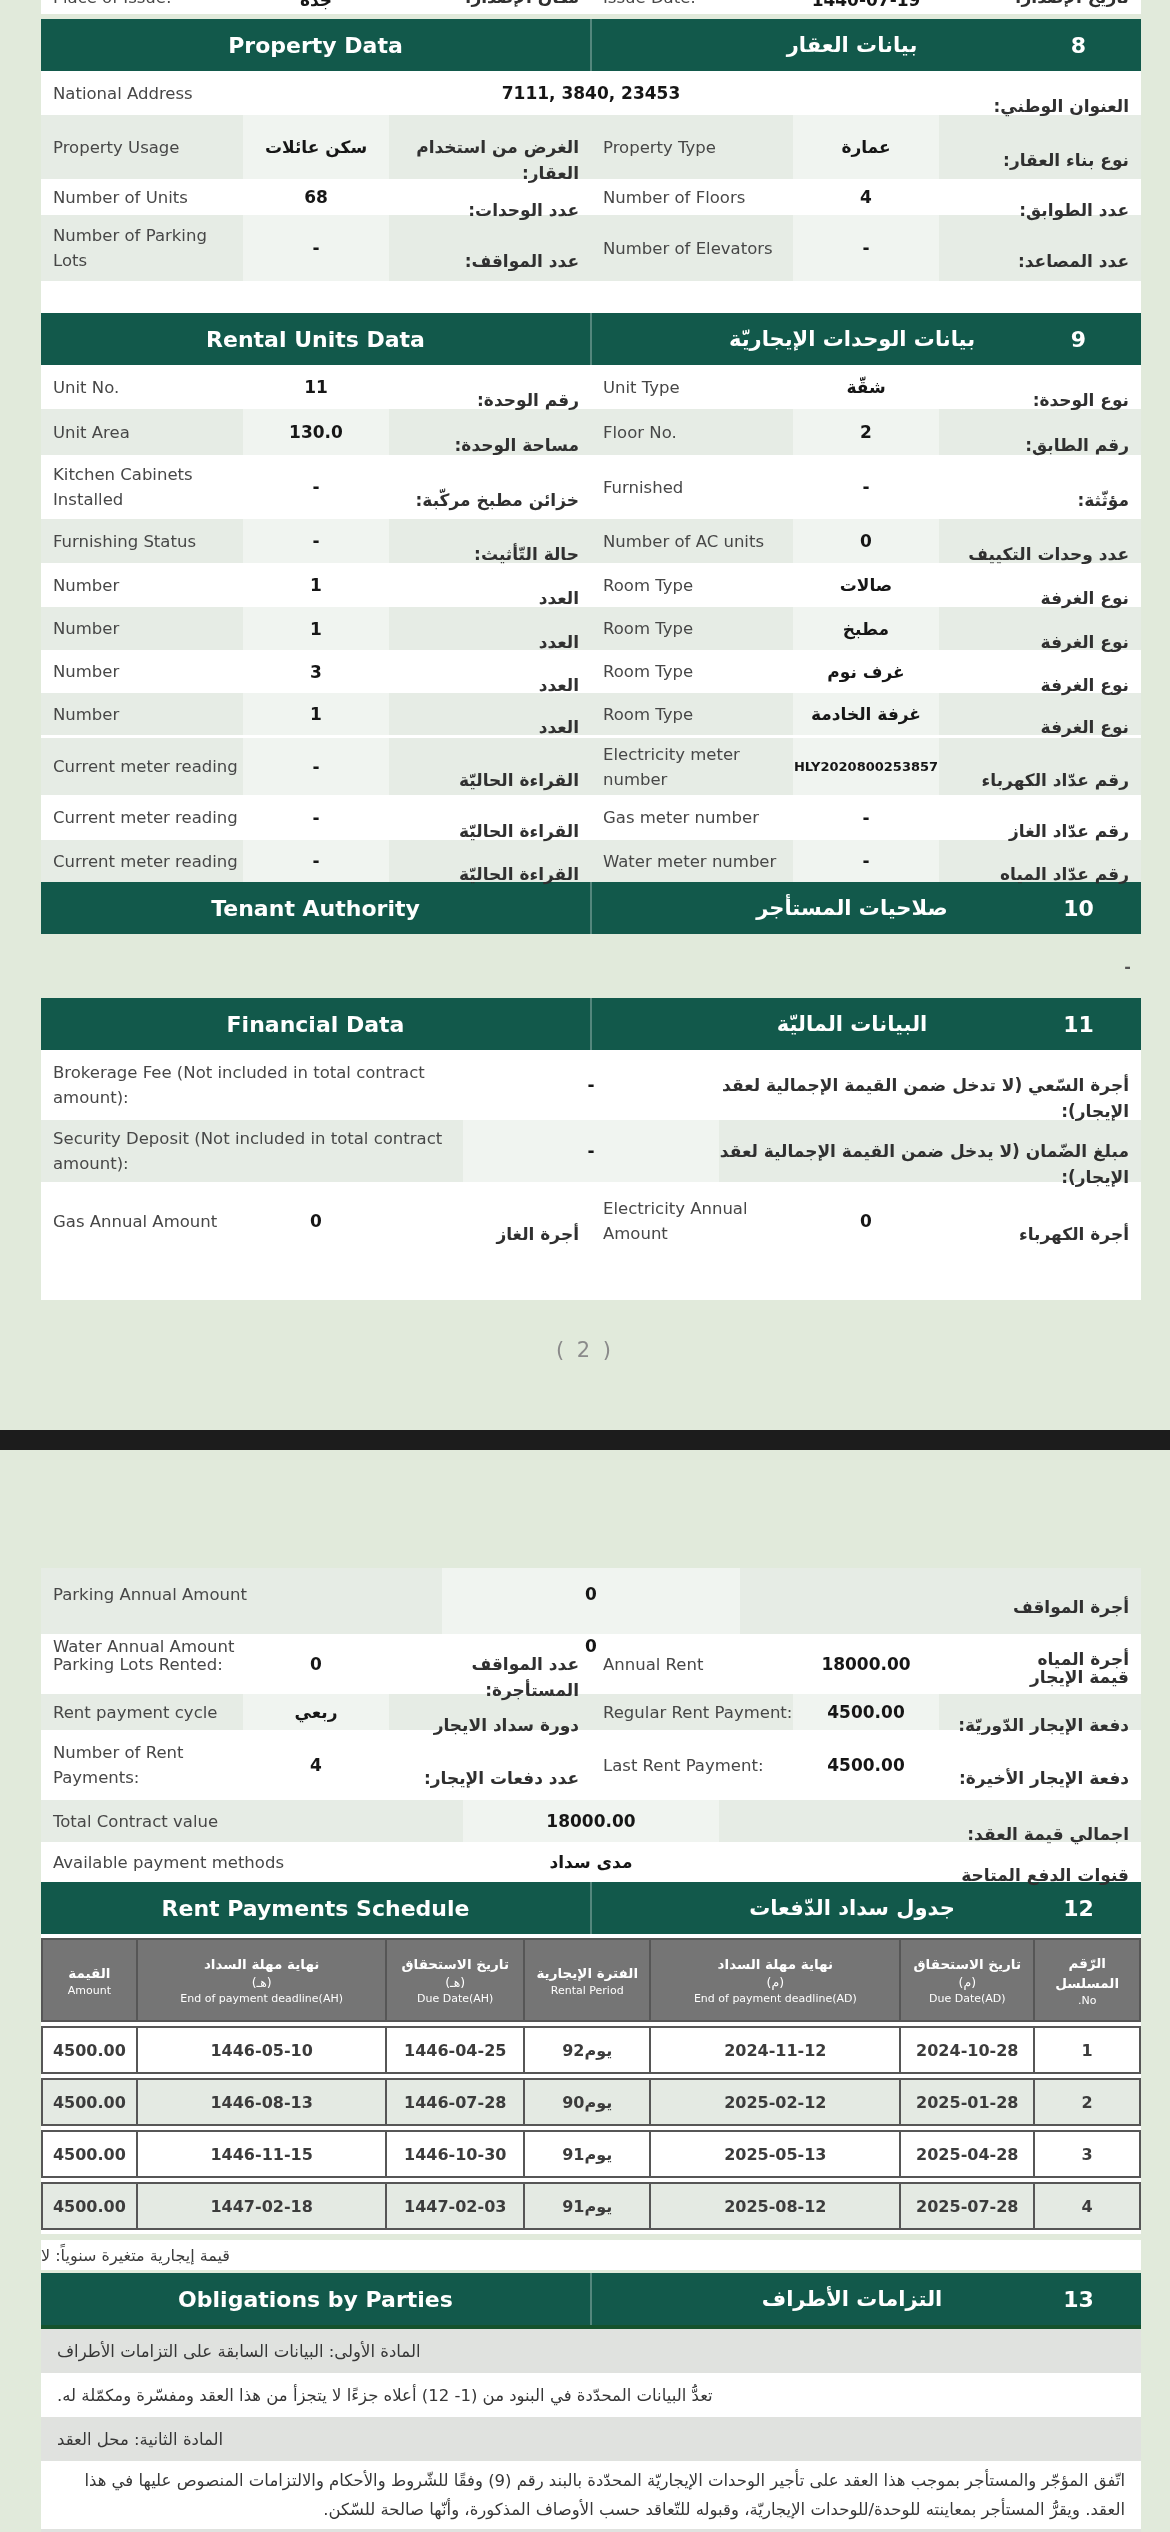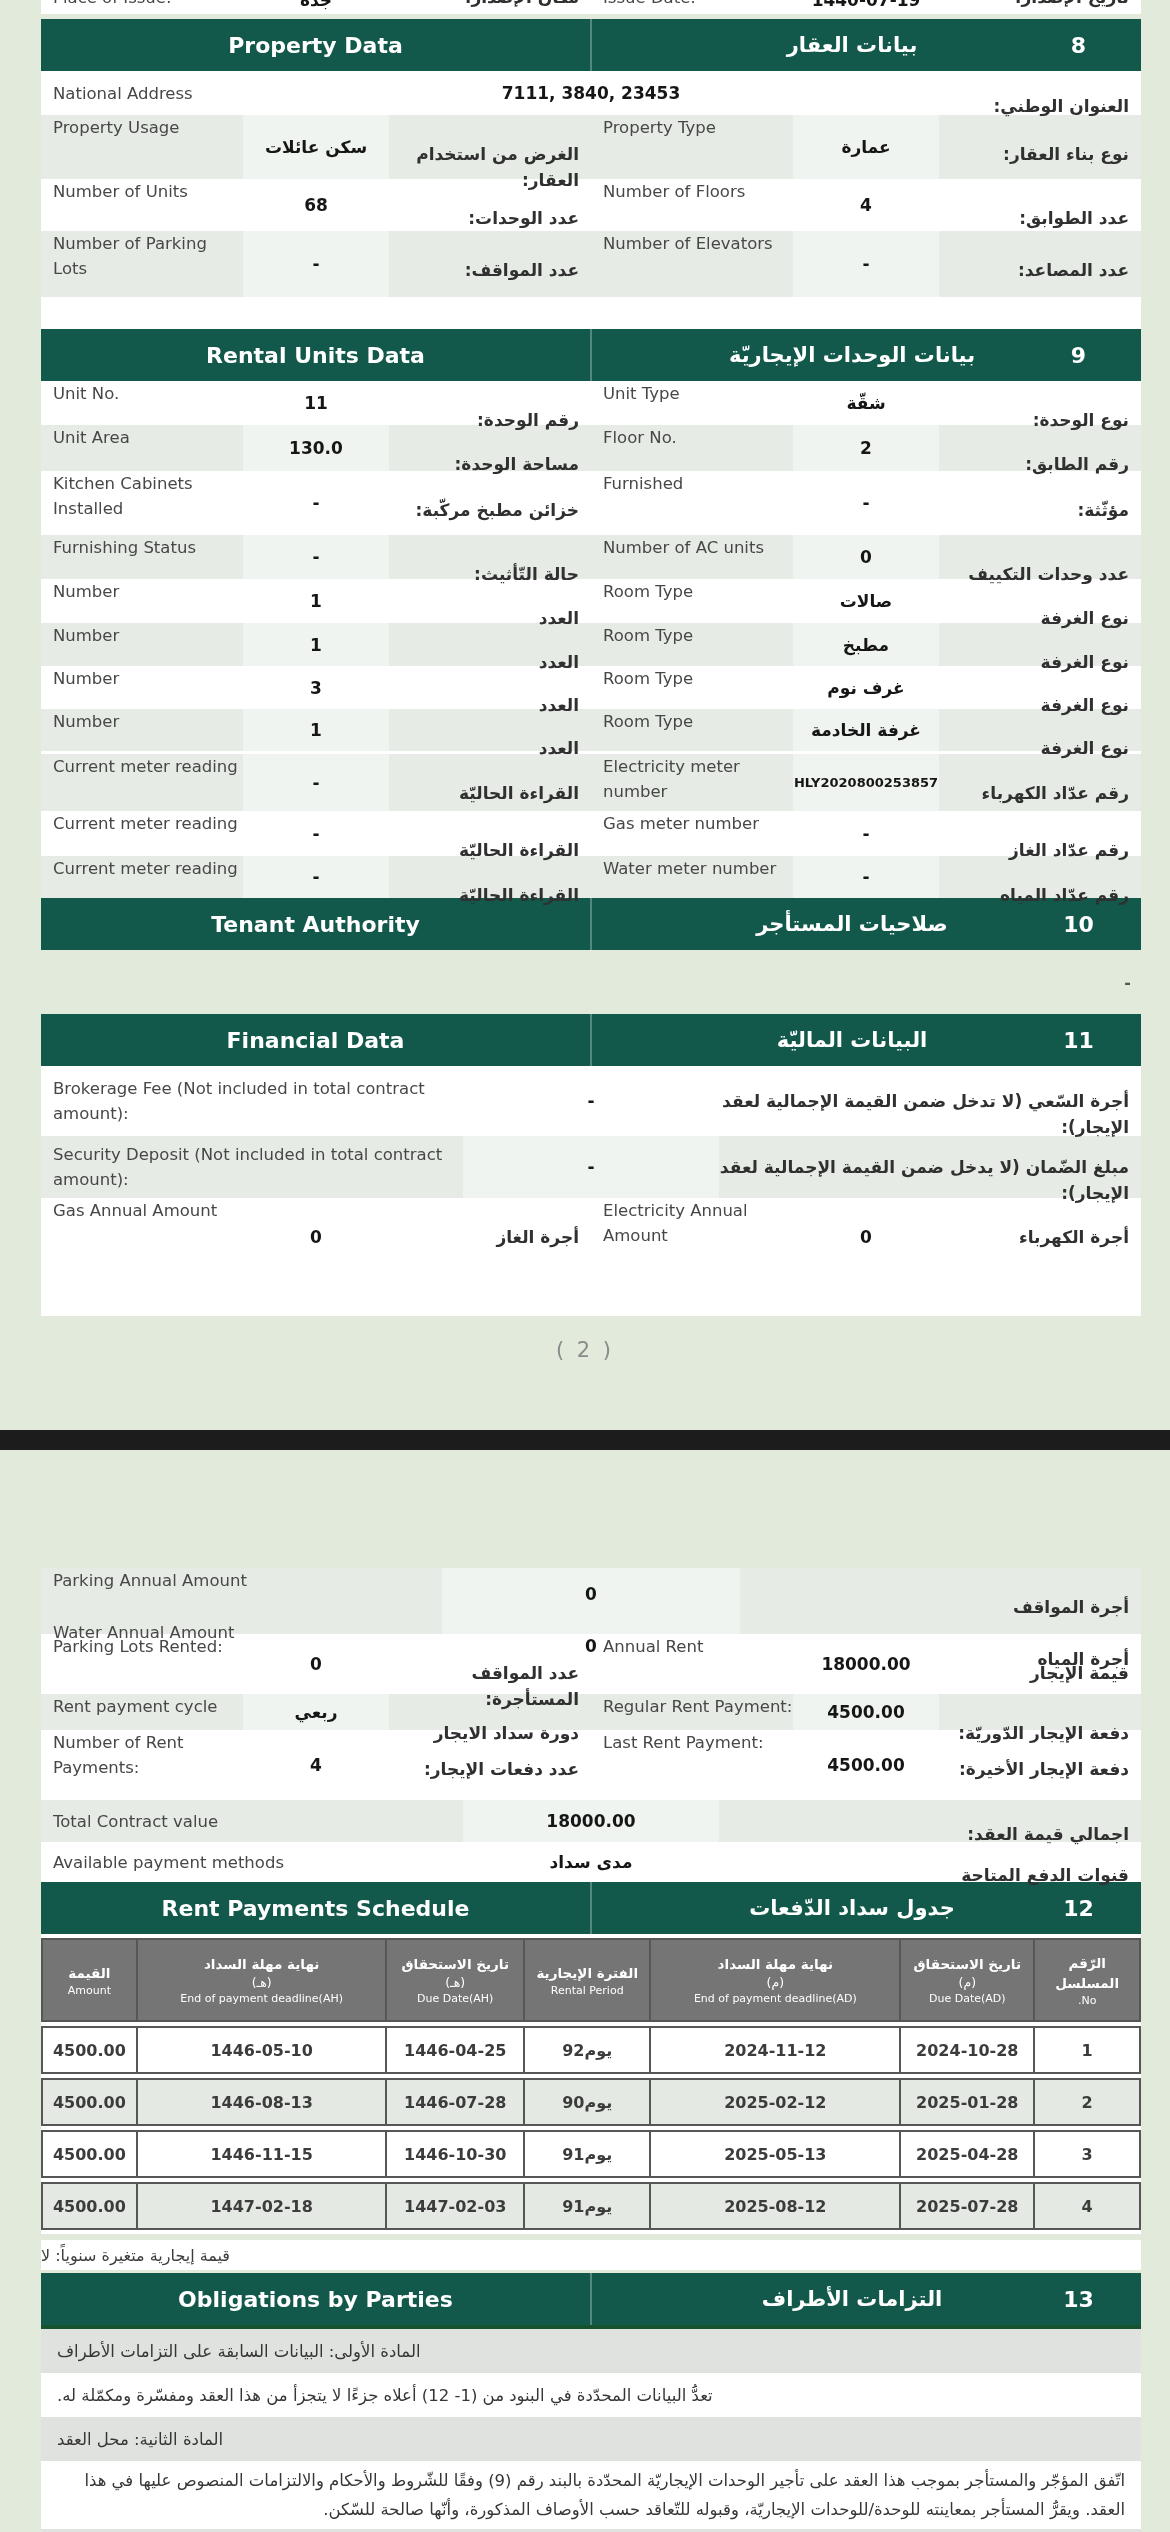--- a/index.html
+++ b/index.html
@@ -7,21 +7,21 @@
     width:1170px;height:2532px;position:relative;overflow:hidden;
     background:#e1eadb;
     font-family:"DejaVu Sans","Liberation Sans",sans-serif;
     -webkit-text-size-adjust:none;
   }
   .col{position:absolute;left:41px;width:1100px;}
   
   .row{display:flex;align-items:stretch;}
   .white{background:#ffffff;}
   .gray{background:#e6ece5;}
-  .half{flex:1;display:flex;align-items:flex-start;min-width:0;}
+  .half{flex:1;display:flex;align-items:center;min-width:0;}
   .c{min-width:0;}
   .c.en{flex:1.5;text-align:left;padding-left:12px;font-size:16.5px;color:#474747;line-height:25px;}
   .c.val{flex:1.15;text-align:center;font-weight:bold;font-size:17px;color:#161616;align-self:stretch;display:flex;align-items:center;justify-content:center;}
   .c.ar{flex:1.5;text-align:right;padding-right:12px;font-size:17px;font-weight:bold;color:#303030;line-height:26px;margin-top:26px;}
   .gray .c.val{background:rgba(255,255,255,0.42);}
   .c.val.sm{font-size:13px;white-space:nowrap;}
   
   .full{display:flex;align-items:center;}
   .full .c.en{flex:1.6;}
   .full .c.val{flex:1;}
@@ -97,21 +97,21 @@
         <div class="c val">سكن عائلات</div>
         <div class="c ar" dir="rtl">الغرض من استخدام العقار:</div>
       </div>
     <div class="half">
         <div class="c en">Property Type</div>
         <div class="c val">عمارة</div>
         <div class="c ar" dir="rtl">نوع بناء العقار:</div>
       </div>
   </div>
 
-  <div class="row split white" style="height:52px;">
+  <div class="row split white" style="height:36px;">
     <div class="half">
         <div class="c en">Number of Units</div>
         <div class="c val">68</div>
         <div class="c ar" dir="rtl">عدد الوحدات:</div>
       </div>
     <div class="half">
         <div class="c en">Number of Floors</div>
         <div class="c val">4</div>
         <div class="c ar" dir="rtl">عدد الطوابق:</div>
       </div>

